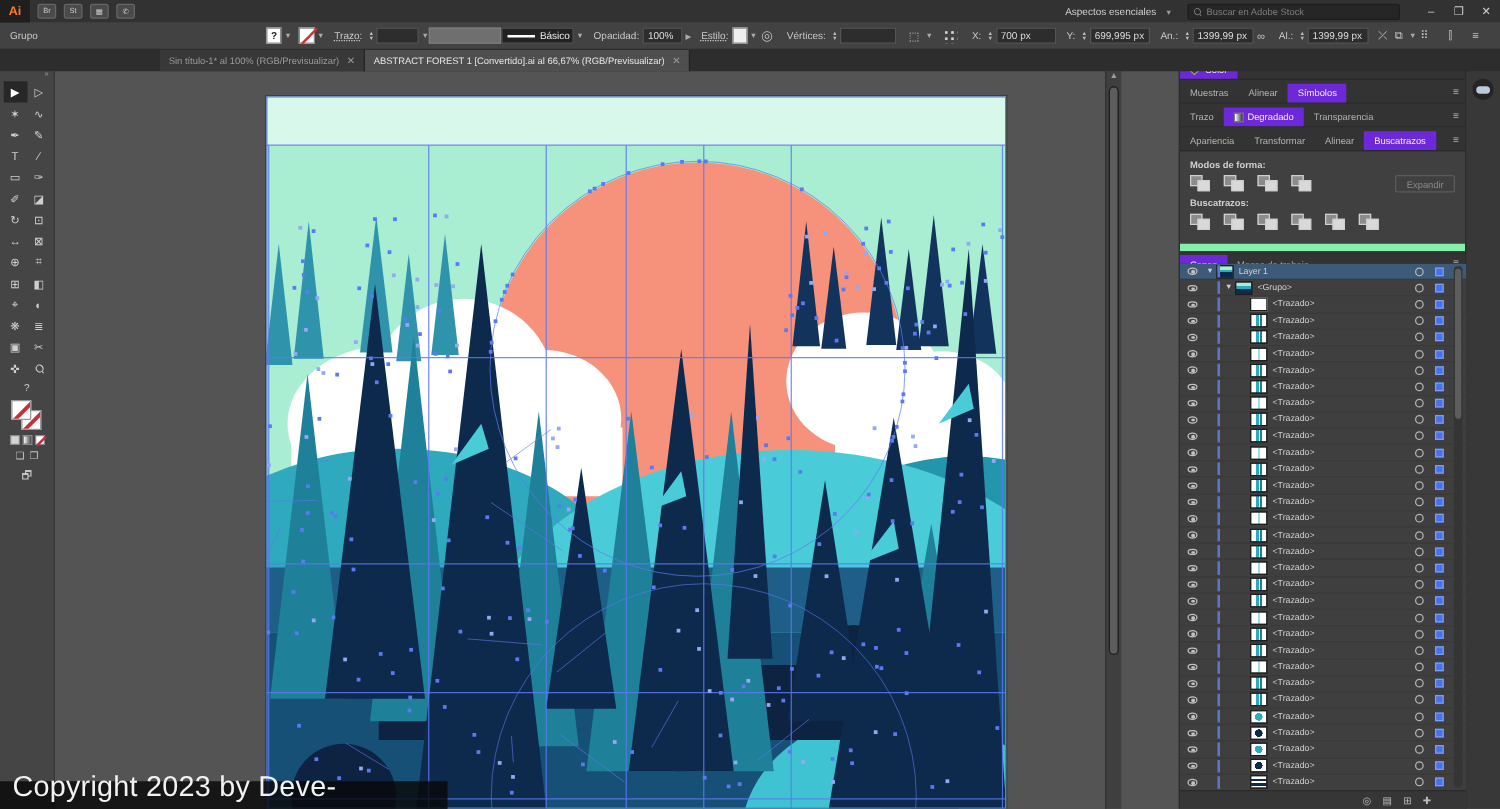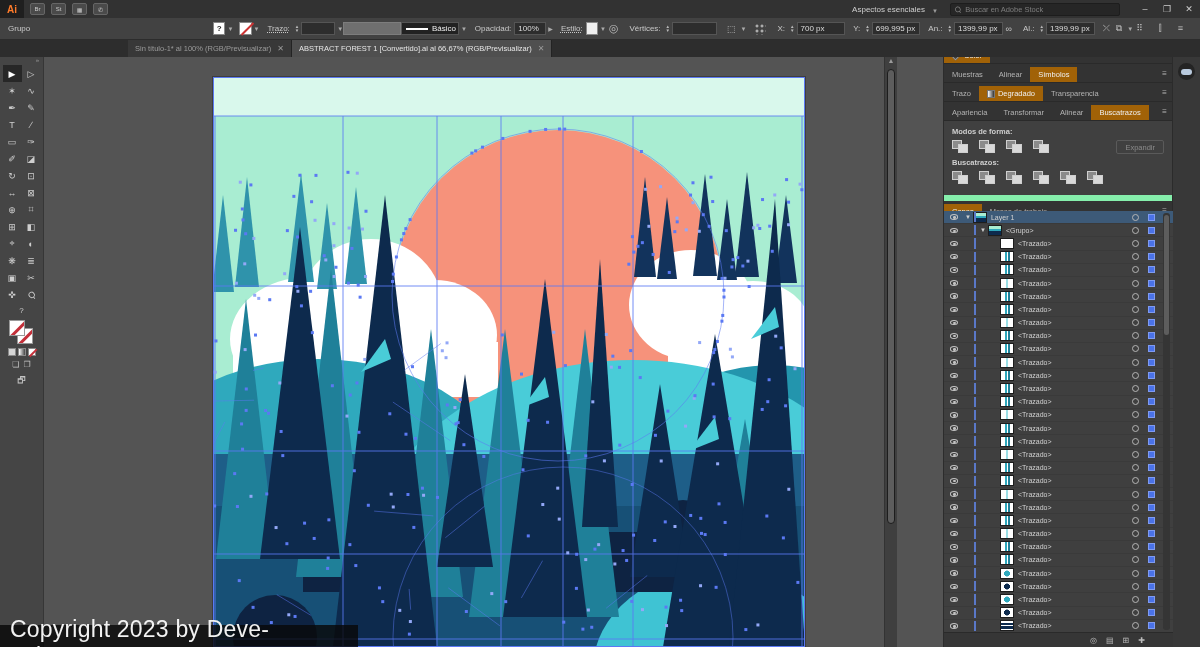--- a/index.html
+++ b/index.html
@@ -68,21 +68,21 @@
   #artboard { position:absolute; left:168px; top:20px; width:592px; height:570px; background:#a9edd2;
     outline:1px solid #3e3e3e; }
   #vscroll { position:absolute; left:884px; top:57px; width:13px; height:590px; background:#3f3f3f; border-left:1px solid #333;}
   #vscroll .arrow { color:#9b9b9b; font-size:7px; text-align:center; height:10px;}
   #vscroll .thumb { position:absolute; left:2px; top:12px; width:8px; height:455px; background:#5d5d5d; border-radius:4px; }
   
   #dock { position:absolute; left:943px; top:45px; width:229px; height:602px; background:#3f3f3f;
     border-left:1px solid #2c2c2c; color:#c9c9c9; font-size:7.5px; z-index:25; }
   .ptab-row { height:19px; background:#333333; display:flex; align-items:flex-end; border-bottom:1px solid #2a2a2a; position:relative;}
   .ptab { padding:3px 8px; color:#b3b3b3; white-space:nowrap; display:flex; gap:3px; align-items:center;}
-  .ptab.on { background:#a16207; color:#efefef; }
+  .ptab.on { background:#6d28d9; color:#efefef; }
   .pmenu { position:absolute; right:5px; top:5px; color:#b5b5b5; font-size:8px; letter-spacing:0; }
   .grad-chip { width:8px; height:8px; background:linear-gradient(90deg,#fff,#333); border:1px solid #777;}
   .color-chip { width:7px; height:7px; background:#3f3f3f; border:1px solid #999; transform:rotate(45deg); margin-right:2px;}
   #pathfinder { padding:4px 8px 6px; border-bottom:6px solid #86efac; background:#404040;}
   .pf-label { color:#cfcfcf; margin:2px 0 4px; font-weight:bold;}
   .pf-row { display:flex; gap:10px; align-items:center; margin-bottom:4px; }
   .pf { position:relative; width:17px; height:14px; }
   .pf i { position:absolute; width:10px; height:9px; border:1px solid #cfcfcf; background:#8b8b8b; }
   .pf i.b { left:6px; top:4px; background:#d9d9d9; }
   .pf-btn { margin-left:auto; border:1px solid #5a5a5a; color:#8b8b8b; padding:1.5px 8px; border-radius:2px; font-size:7.5px;}

